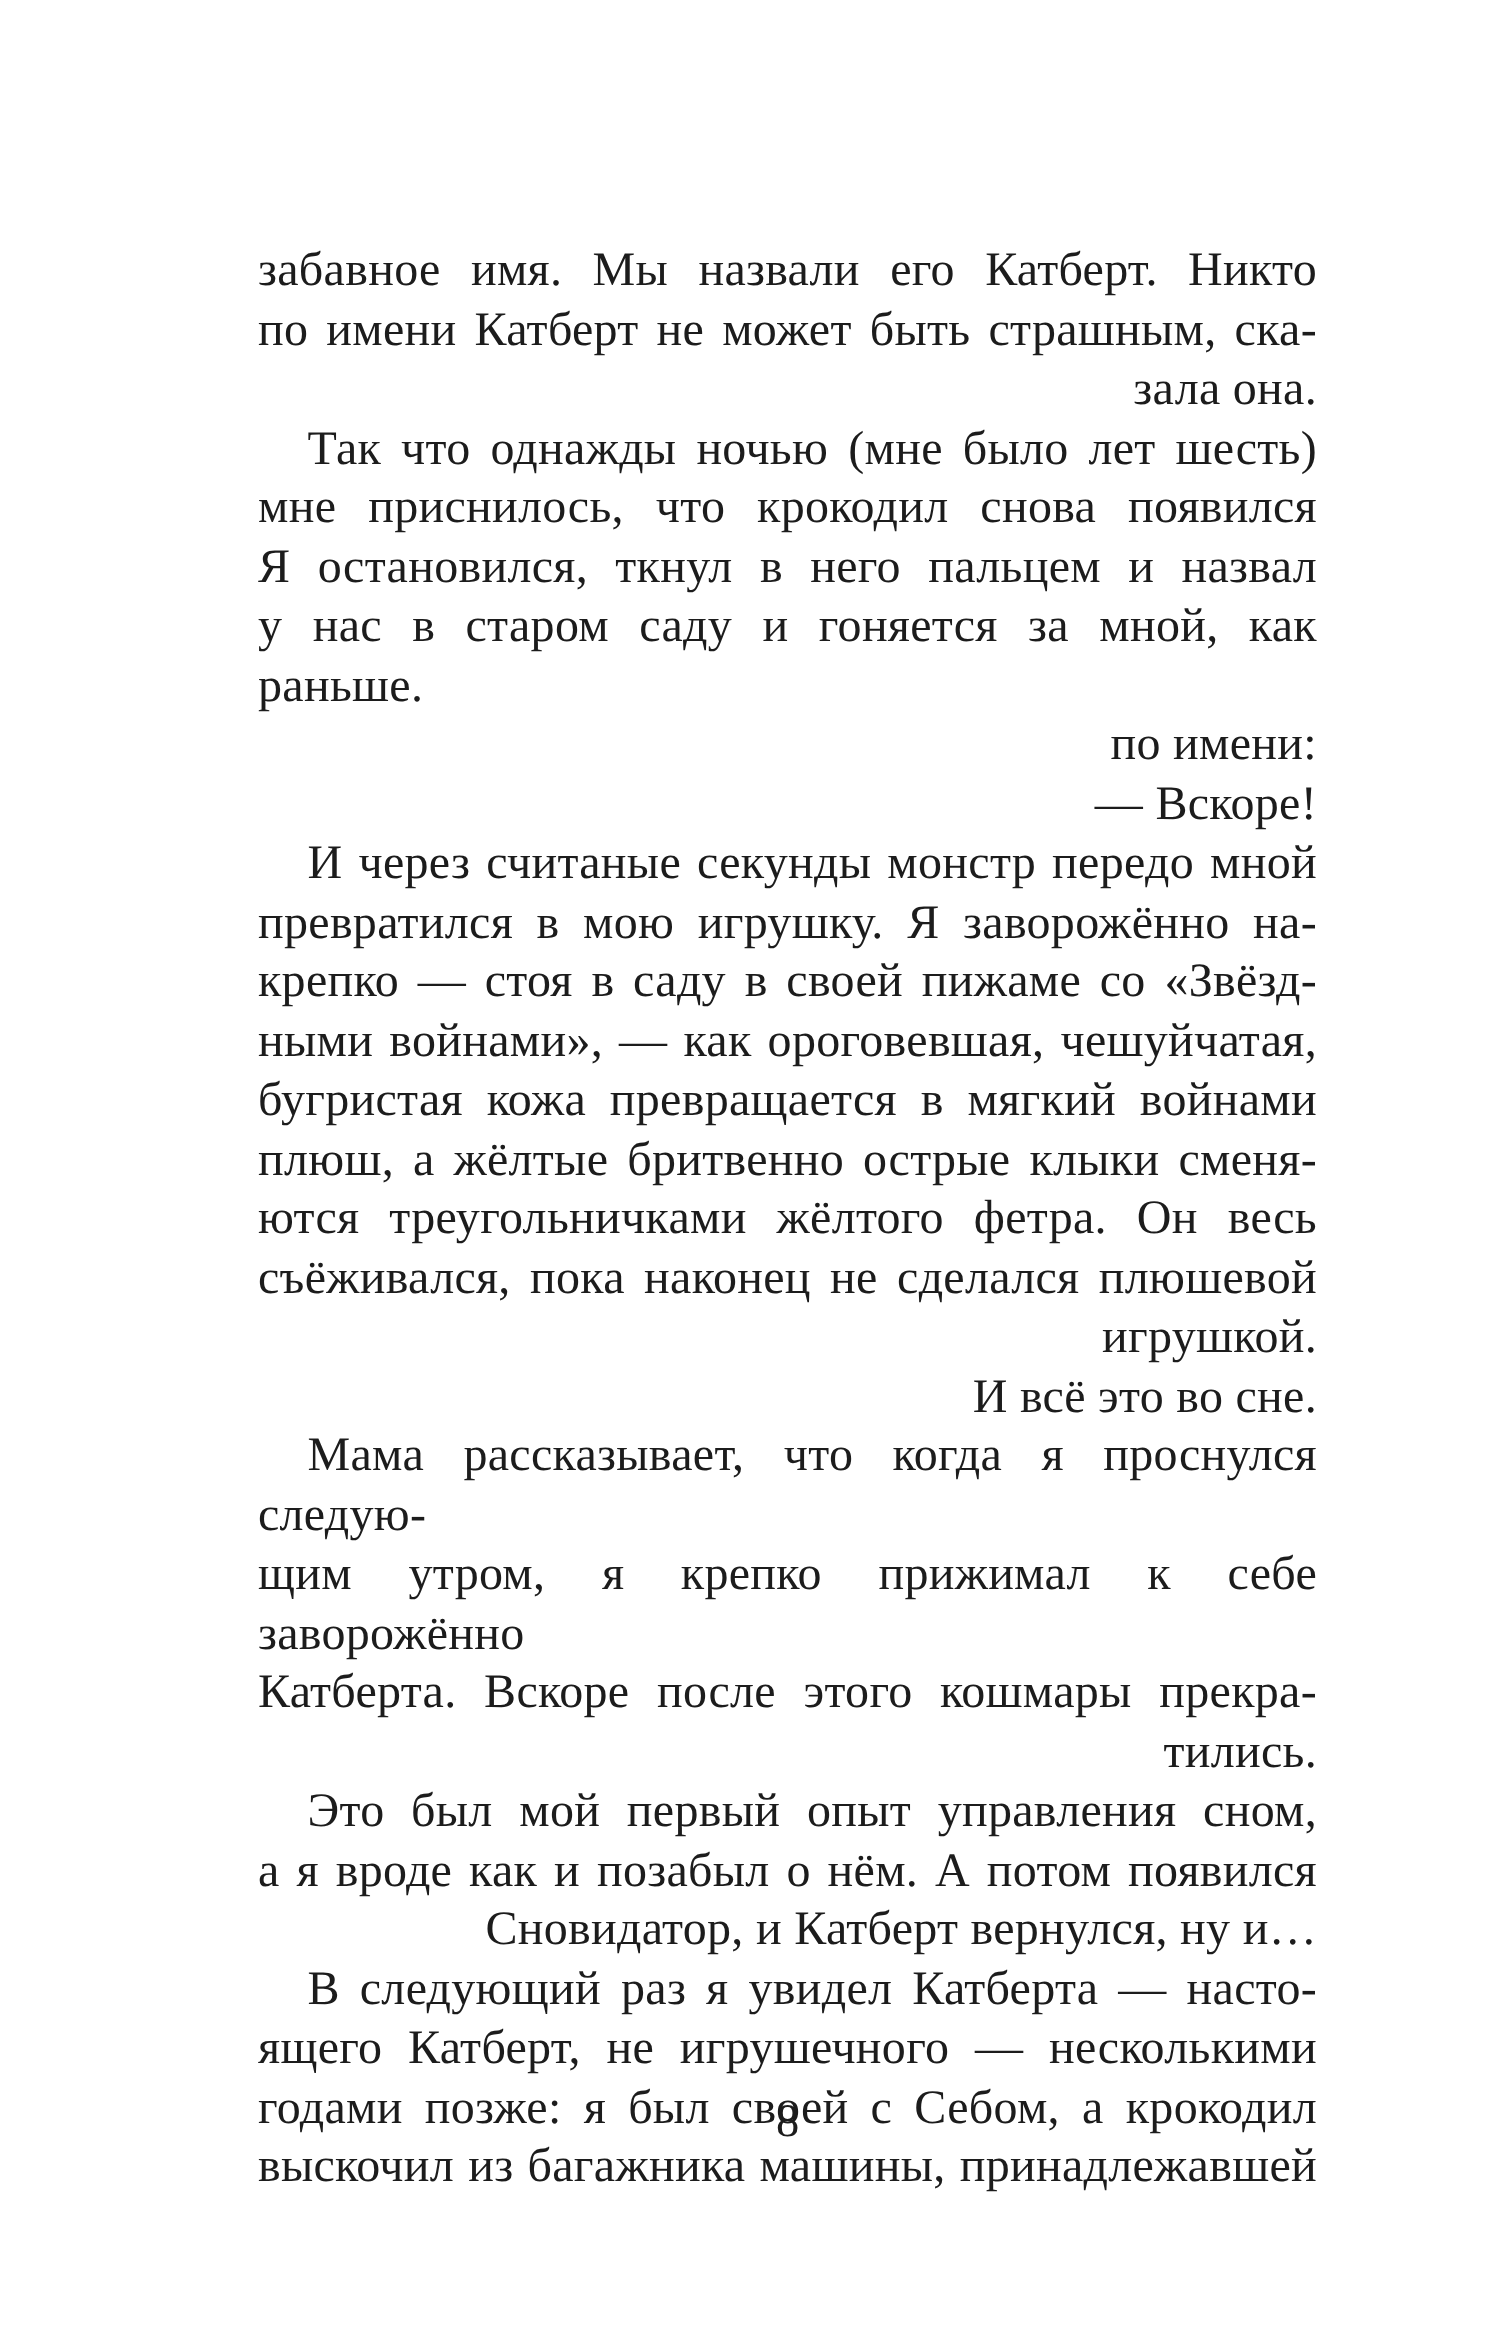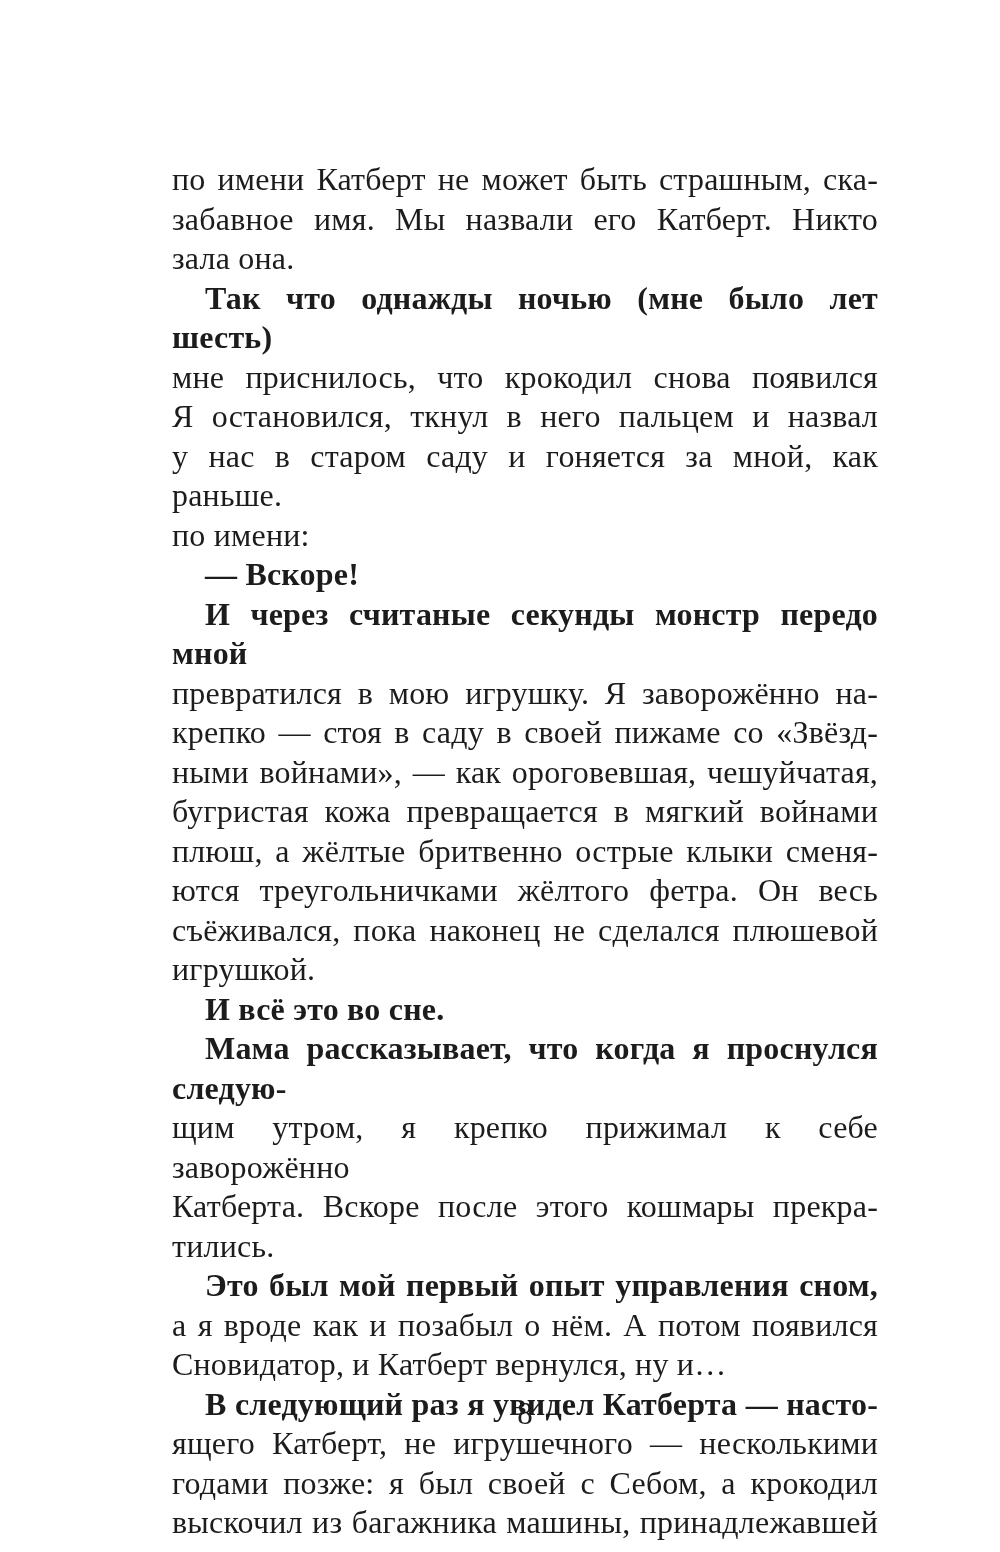--- a/index.html
+++ b/index.html
@@ -20,49 +20,48 @@
     position: absolute;
     left: 172px;
     top: 160px;
     width: 706px;
     font-size: 32px;
     line-height: 39.5px;
     letter-spacing: 0.2px;
   }
   .line {
     white-space: normal;
-    text-align: left;
+    text-align: right;
   }
   .line.j {
     text-align: justify;
     text-align-last: justify;
     text-justify: inter-word;
   }
   .line.ind {
     text-indent: 33px;
-    font-weight: bold;
   }
   .page-number {
     position: absolute;
     left: 172px;
     top: 1394px;
     width: 706px;
     text-align: center;
     font-size: 31px;
     line-height: 39px;
     color: #1c1c1c;
   }
 </style>
 </head>
 <body>
 
 <div class="page">
   <div class="text-block">
+      <div class="line j">забавное имя. Мы назвали его Катберт. Никто</div>
       <div class="line j">по имени Катберт не может быть страшным, ска-</div>
-      <div class="line j">забавное имя. Мы назвали его Катберт. Никто</div>
       <div class="line">зала она.</div>
       <div class="line j ind">Так что однажды ночью (мне было лет шесть)</div>
       <div class="line j">мне приснилось, что крокодил снова появился</div>
       <div class="line j">Я остановился, ткнул в него пальцем и назвал</div>
       <div class="line j">у нас в старом саду и гоняется за мной, как раньше.</div>
       <div class="line">по имени:</div>
       <div class="line ind">— Вскоре!</div>
       <div class="line j ind">И через считаные секунды монстр передо мной</div>
       <div class="line j">превратился в мою игрушку. Я заворожённо на-</div>
       <div class="line j">крепко — стоя в саду в своей пижаме со «Звёзд-</div>

